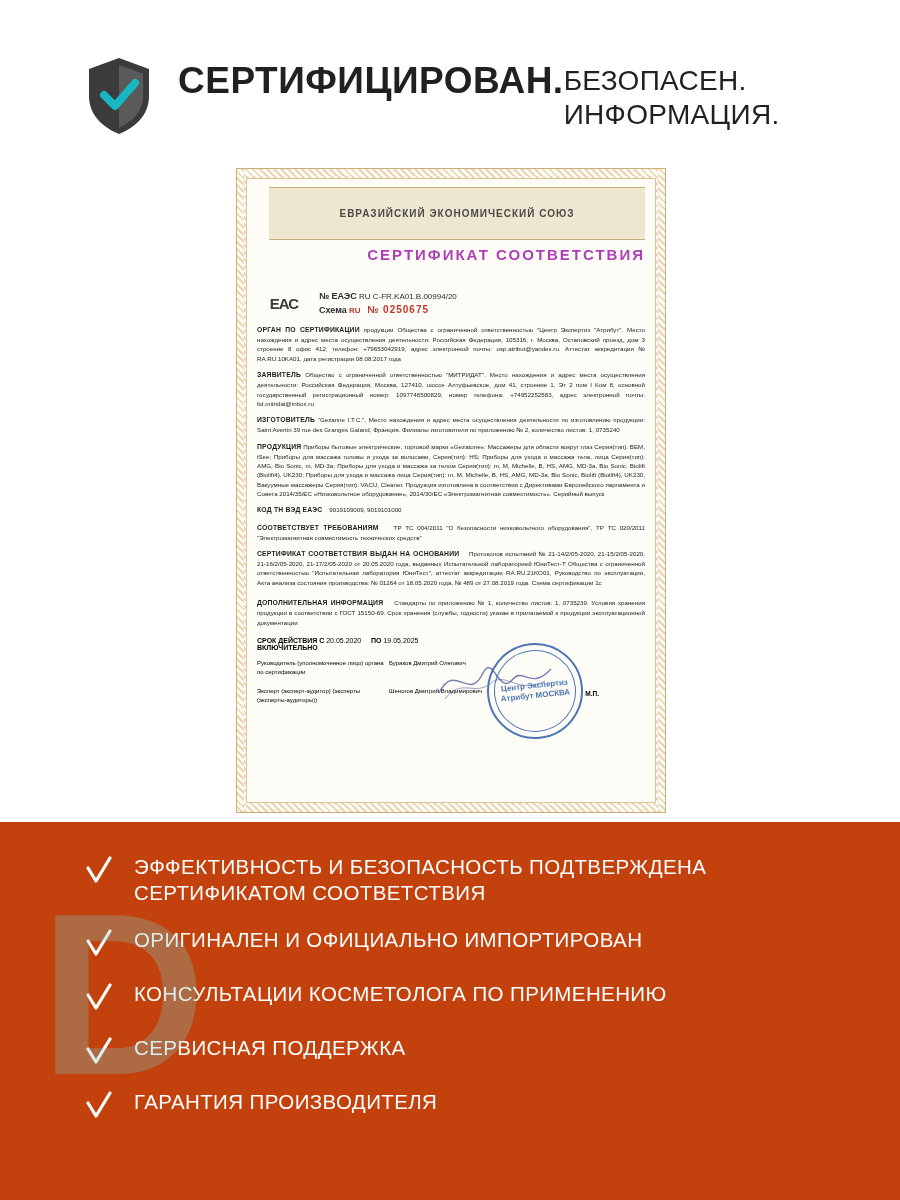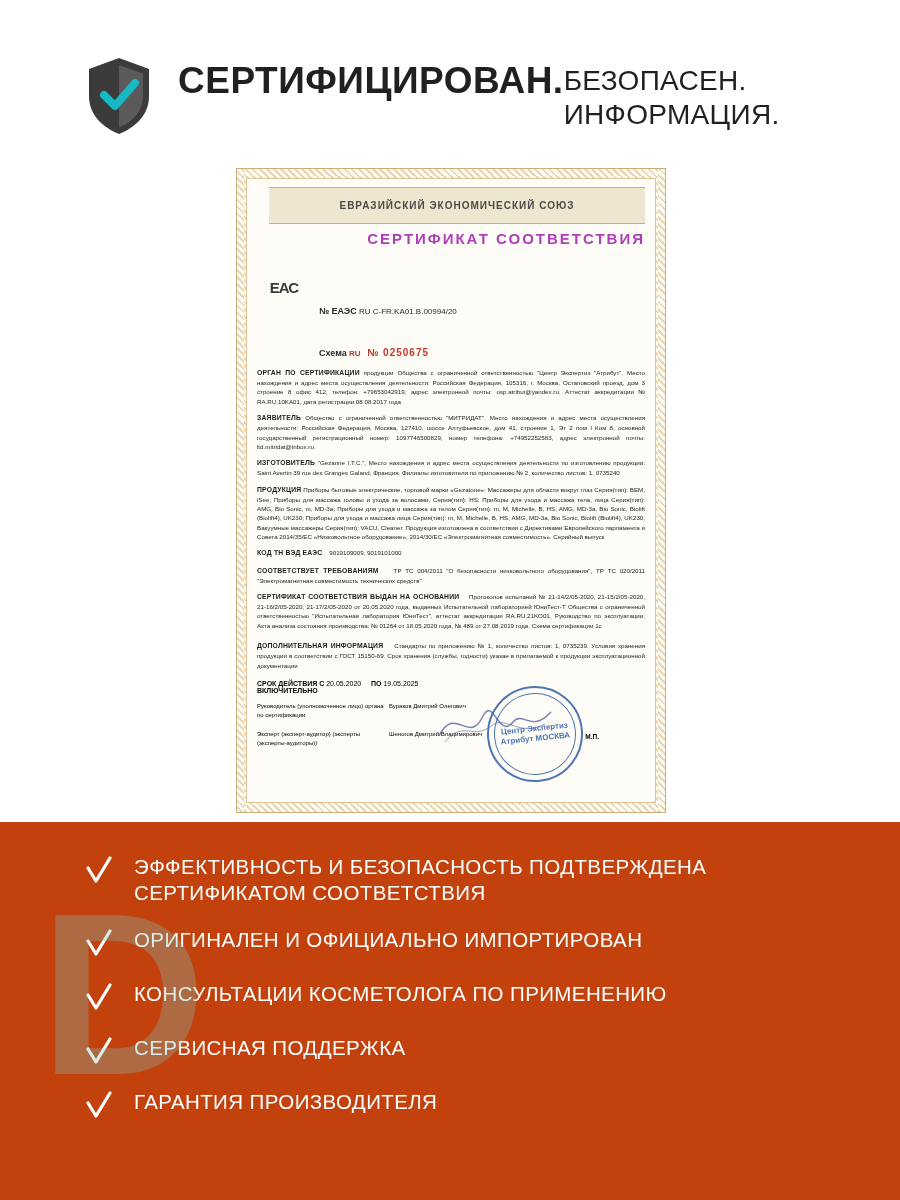--- a/index.html
+++ b/index.html
@@ -69,34 +69,34 @@
   .cert-inner {
     position:absolute; left:9px; top:9px; right:9px; bottom:9px;
     background:#fdfcf6;
     border:1px solid #dcc496;
     padding:6px 10px 8px 10px;
     overflow:hidden;
   }
   .cert-banner {
     text-align:center; font-size:10px; font-weight:bold; letter-spacing:1px;
     color:#4a4a4a; background:#efe6cf; border-top:1px solid #c9ae78;
-    border-bottom:1px solid #c9ae78; padding:12px 0; margin:2px 0 6px 12px;
+    border-bottom:1px solid #c9ae78; padding:20px 0; margin:2px 0 6px 12px;
   }
   .cert-title {
     text-align:right; font-size:15px; font-weight:bold; letter-spacing:2px;
     color:#a21caf; margin:2px 0 24px 0; opacity:0.85;
   }
   .eac-row { display:flex; align-items:flex-start; gap:8px; }
   .eac-mark {
     width:54px; flex:0 0 54px; text-align:center;
     font-size:15px; font-weight:bold; color:#3a3a3a; letter-spacing:-1px;
     padding-top:8px;
   }
   .eac-lines { flex:1; padding-top:4px; }
-  .line-num { font-size:8px; color:#2a2a2a; margin-bottom:3px;margin-top:31px; }
+  .line-num { font-size:8px; color:#2a2a2a; margin-bottom:3px; }
   .line-num b { font-size:9px; }
   .ser-red { color:#c0392b; font-weight:bold; }
   .ser-num { color:#c0392b; font-weight:bold; letter-spacing:1px; font-size:10px; }
 
   .sect { margin-top:7px; font-size:6.2px; line-height:1.5; color:#1d1d1d; text-align:justify; }
   .sect .lbl { font-size:6.8px; font-weight:bold; letter-spacing:0.2px; }
 
   .dates {
     margin-top:10px; font-size:7px; font-weight:bold; position:relative;
   }

